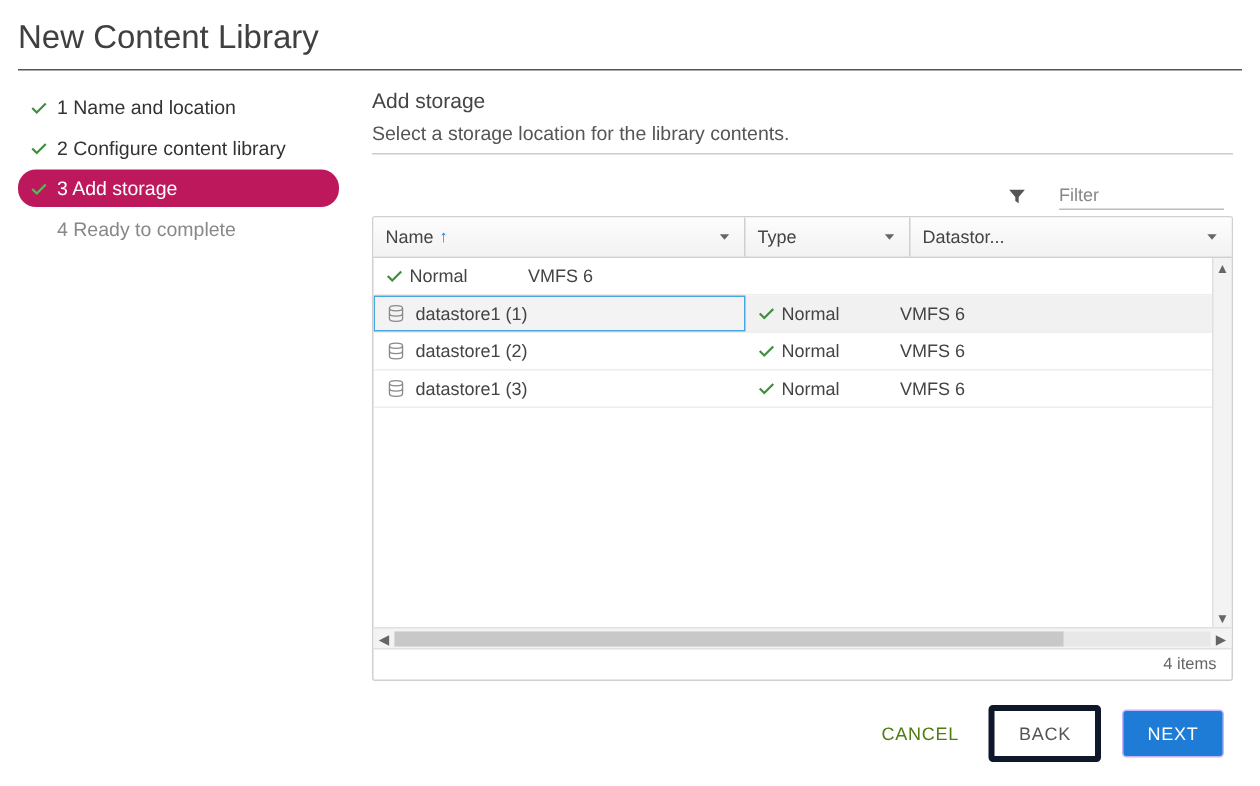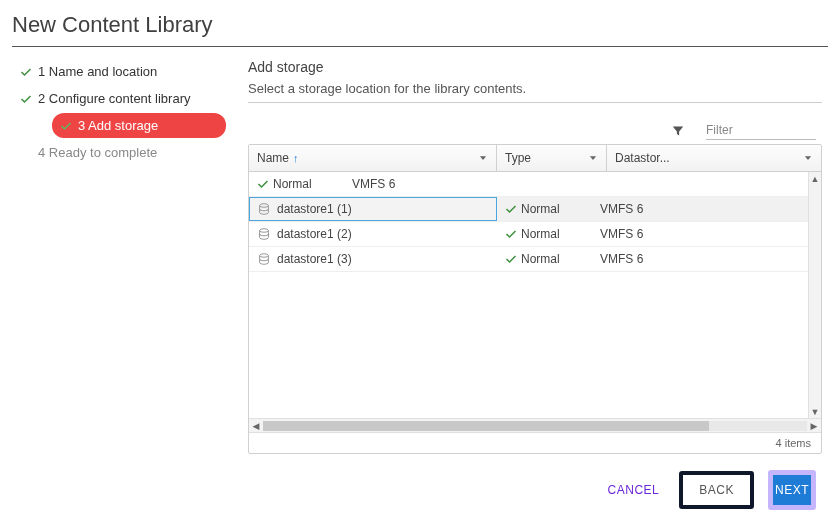--- a/index.html
+++ b/index.html
@@ -47,23 +47,22 @@
   }
   .step .check {
     width: 12px;
     height: 12px;
     display: inline-flex;
     align-items: center;
     justify-content: center;
     color: #3f8f3f;
   }
   .step.active {
-    background: #ef4444;
+    background: #be185d;
     color: #fff;
-    margin-left: 40px;
   }
   .step.active .check { color: #5cb85c; }
   .step.future {
     color: #888;
   }
   .step.future .check svg { visibility: hidden; }
 
   .main {
     flex: 1 1 auto;
     padding: 0 6px 0 22px;
@@ -242,44 +241,44 @@
   .button-row {
     display: flex;
     justify-content: flex-end;
     gap: 14px;
     padding: 16px 6px 8px 0;
     align-items: center;
   }
   .btn-cancel {
     background: none;
     border: none;
-    color: #6d28d9;
+    color: #4d7c0f;
     font-size: 12px;
     letter-spacing: 0.5px;
     cursor: pointer;
     padding: 8px 6px;
     text-align: right;
   }
   .btn-back {
     background: #fff;
     border: 4px solid #0f172a;
     color: #555;
     font-size: 12px;
     letter-spacing: 0.5px;
     padding: 8px 16px;
     border-radius: 3px;
     cursor: pointer;
   }
   .btn-next {
     background: #1e7cd6;
-    border: 5px solid #c4b5fd;
+    border: 1px solid #c4b5fd;
     color: #fff;
     font-size: 12px;
     letter-spacing: 0.5px;
-    padding: 8px 2px;
+    padding: 8px 16px;
     border-radius: 3px;
     cursor: pointer;
   }
 </style>
 </head>
 <body>
 
 <div class="wizard">
   <div class="wizard-title">New Content Library</div>
   <div class="title-rule"></div>

